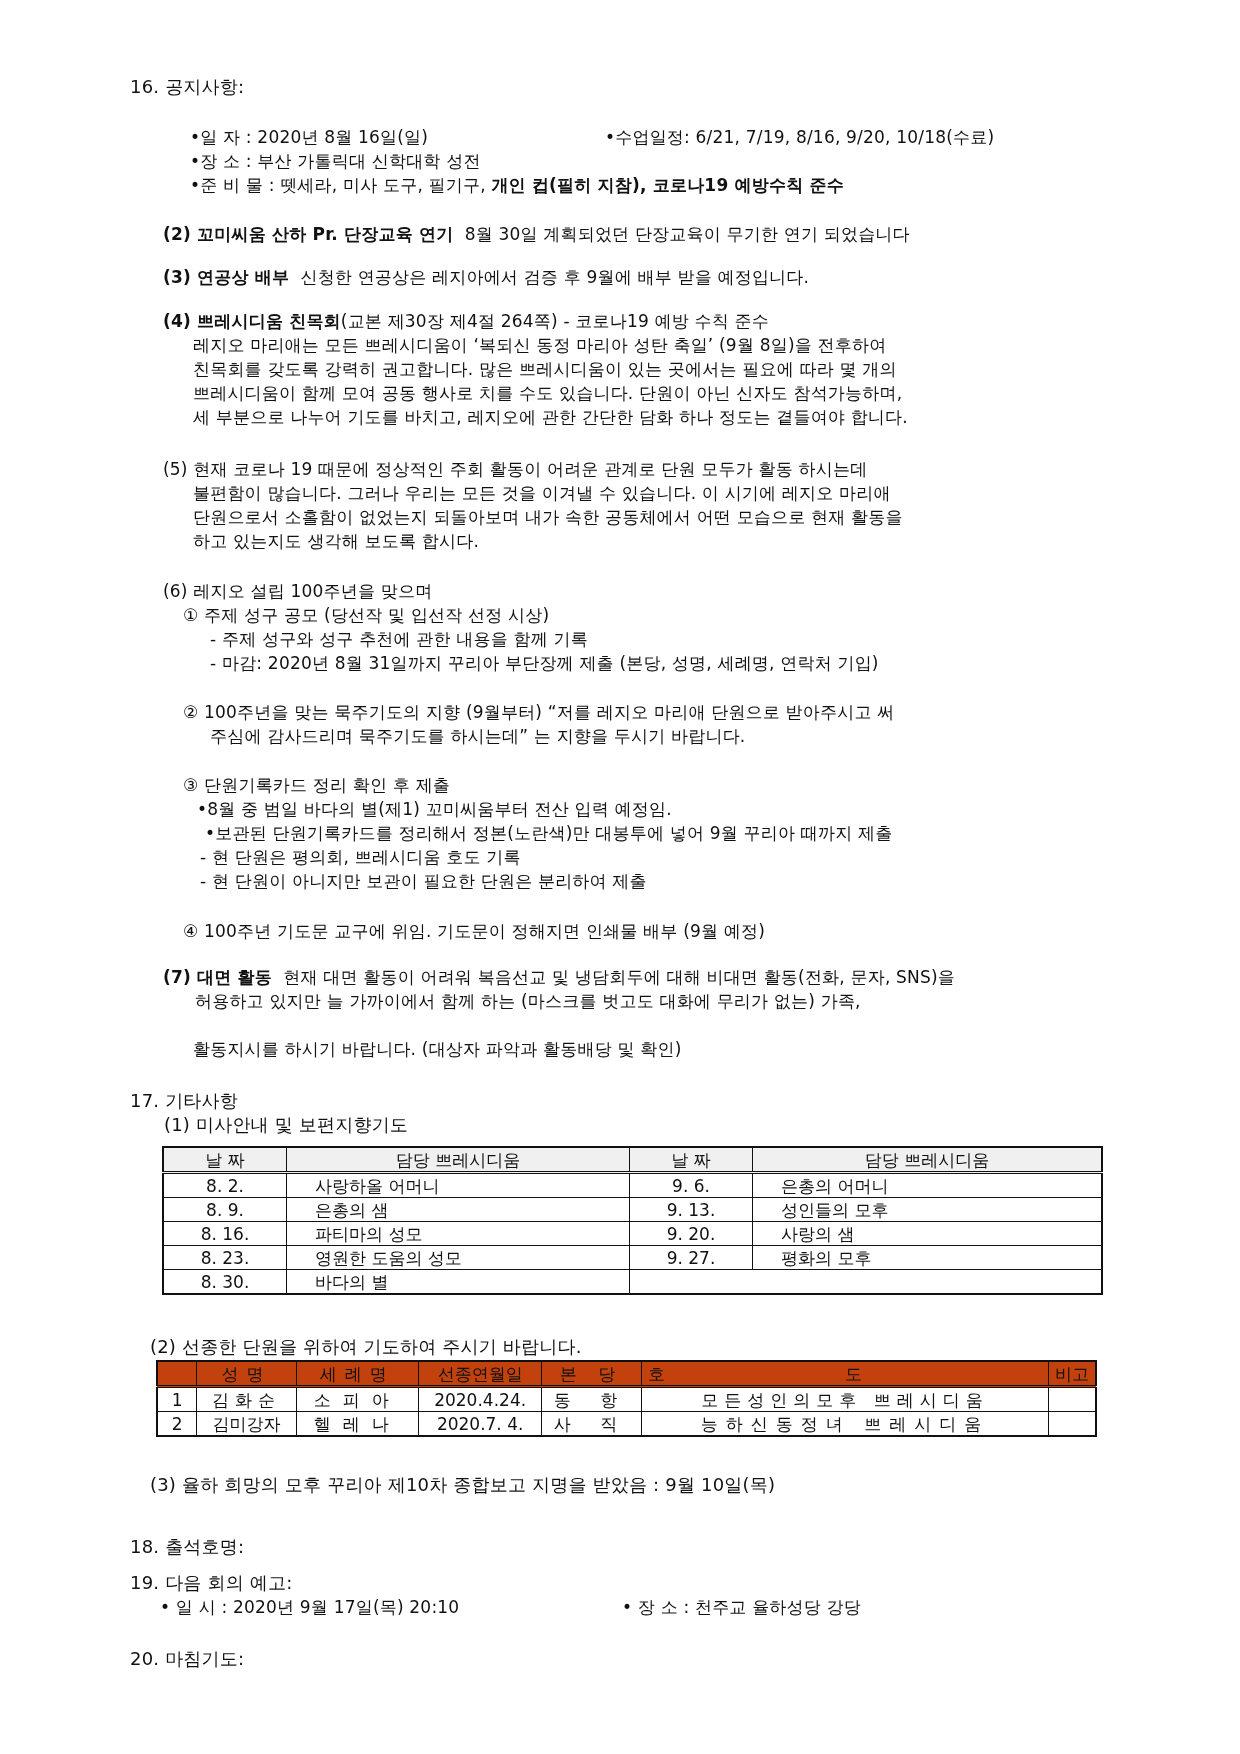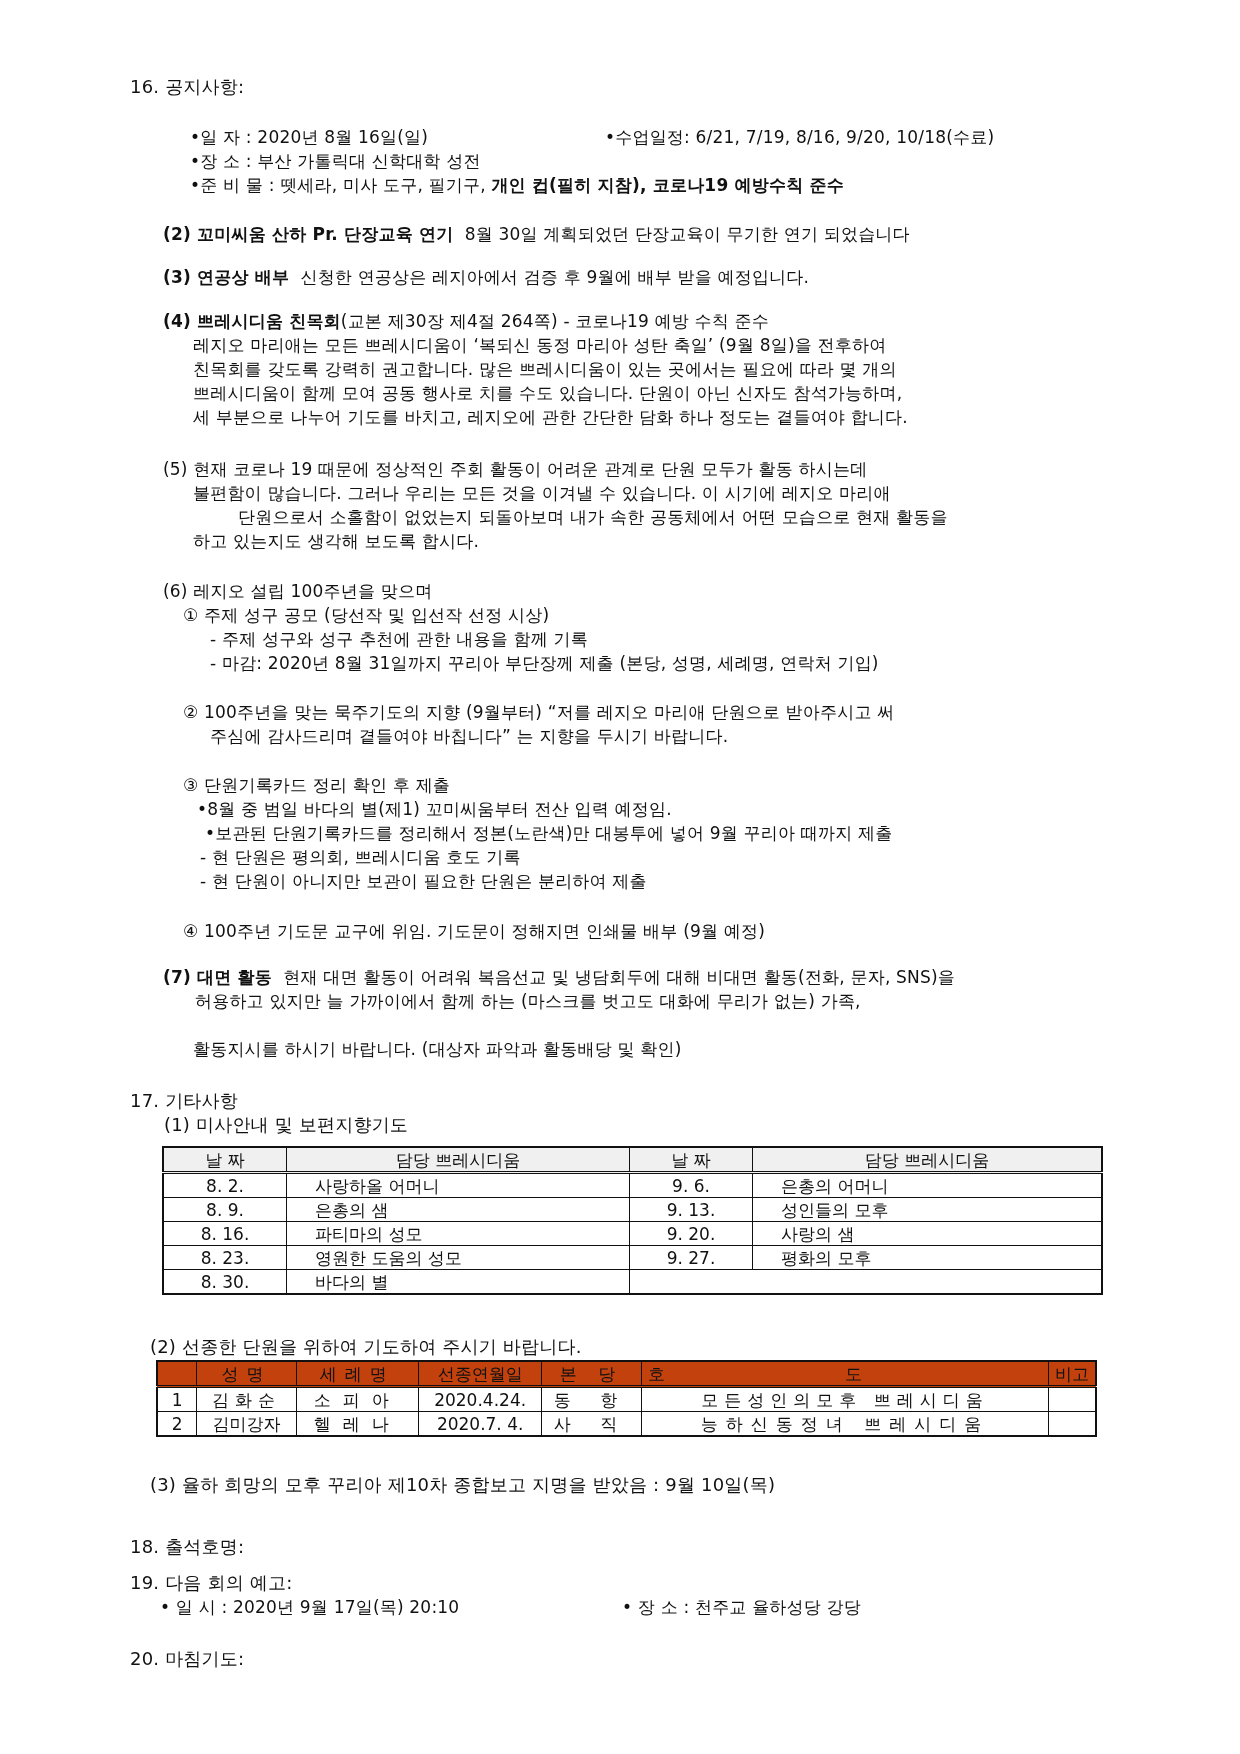--- a/index.html
+++ b/index.html
@@ -43,30 +43,30 @@
   <div class="line" style="left:163px;top:310px;">
     <span class="b">(4) 쁘레시디움 친목회</span><span>(교본 제30장 제4절 264쪽) - 코로나19 예방 수칙 준수</span>
   </div>
   <div class="line" style="left:193px;top:334px;">레지오 마리애는 모든 쁘레시디움이 ‘복되신 동정 마리아 성탄 축일’ (9월 8일)을 전후하여</div>
   <div class="line" style="left:193px;top:358px;">친목회를 갖도록 강력히 권고합니다. 많은 쁘레시디움이 있는 곳에서는 필요에 따라 몇 개의</div>
   <div class="line" style="left:193px;top:406px;">세 부분으로 나누어 기도를 바치고, 레지오에 관한 간단한 담화 하나 정도는 곁들여야 합니다.</div>
   <div class="line" style="left:193px;top:382px;">쁘레시디움이 함께 모여 공동 행사로 치를 수도 있습니다. 단원이 아닌 신자도 참석가능하며,</div>
 
   <div class="line" style="left:163px;top:458px;">(5) 현재 코로나 19 때문에 정상적인 주회 활동이 어려운 관계로 단원 모두가 활동 하시는데</div>
   <div class="line" style="left:193px;top:482px;">불편함이 많습니다. 그러나 우리는 모든 것을 이겨낼 수 있습니다. 이 시기에 레지오 마리애</div>
-  <div class="line" style="left:193px;top:506px;margin-left:45px;">단원으로서 소홀함이 없었는지 되돌아보며 내가 속한 공동체에서 어떤 모습으로 현재 활동을</div>
+  <div class="line" style="left:193px;top:506px;">단원으로서 소홀함이 없었는지 되돌아보며 내가 속한 공동체에서 어떤 모습으로 현재 활동을</div>
   <div class="line" style="left:193px;top:530px;">하고 있는지도 생각해 보도록 합시다.</div>
 
   <div class="line" style="left:163px;top:580px;">(6) 레지오 설립 100주년을 맞으며</div>
   <div class="line" style="left:183px;top:604px;">① 주제 성구 공모 (당선작 및 입선작 선정 시상)</div>
   <div class="line" style="left:210px;top:628px;">- 주제 성구와 성구 추천에 관한 내용을 함께 기록</div>
   <div class="line" style="left:210px;top:652px;">- 마감: 2020년 8월 31일까지 꾸리아 부단장께 제출 (본당, 성명, 세례명, 연락처 기입)</div>
 
   <div class="line" style="left:183px;top:701px;">② 100주년을 맞는 묵주기도의 지향 (9월부터) “저를 레지오 마리애 단원으로 받아주시고 써</div>
-  <div class="line" style="left:210px;top:725px;">주심에 감사드리며 곁들여야 바칩니다” 는 지향을 두시기 바랍니다.</div>
+  <div class="line" style="left:210px;top:725px;">주심에 감사드리며 묵주기도를 하시는데” 는 지향을 두시기 바랍니다.</div>
 
   <div class="line" style="left:183px;top:774px;">③ 단원기록카드 정리 확인 후 제출</div>
   <div class="line" style="left:197px;top:798px;">•8월 중 범일 바다의 별(제1) 꼬미씨움부터 전산 입력 예정임.</div>
   <div class="line" style="left:197px;top:822px;margin-left:8px;">•보관된 단원기록카드를 정리해서 정본(노란색)만 대봉투에 넣어 9월 꾸리아 때까지 제출</div>
   <div class="line" style="left:200px;top:846px;">- 현 단원은 평의회, 쁘레시디움 호도 기록</div>
   <div class="line" style="left:200px;top:870px;">- 현 단원이 아니지만 보관이 필요한 단원은 분리하여 제출</div>
 
   <div class="line" style="left:183px;top:920px;">④ 100주년 기도문 교구에 위임. 기도문이 정해지면 인쇄물 배부 (9월 예정)</div>
 
   <div class="line" style="left:163px;top:966px;">

